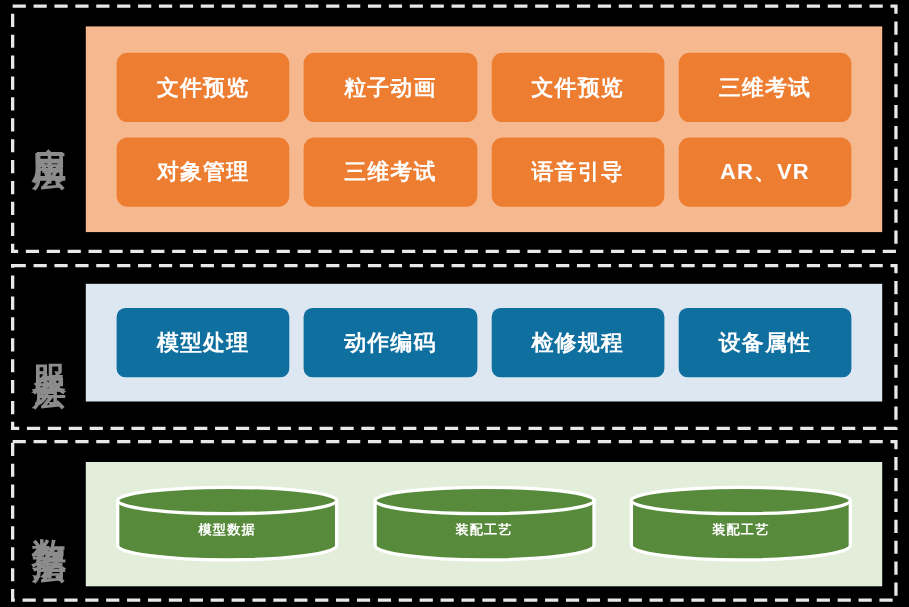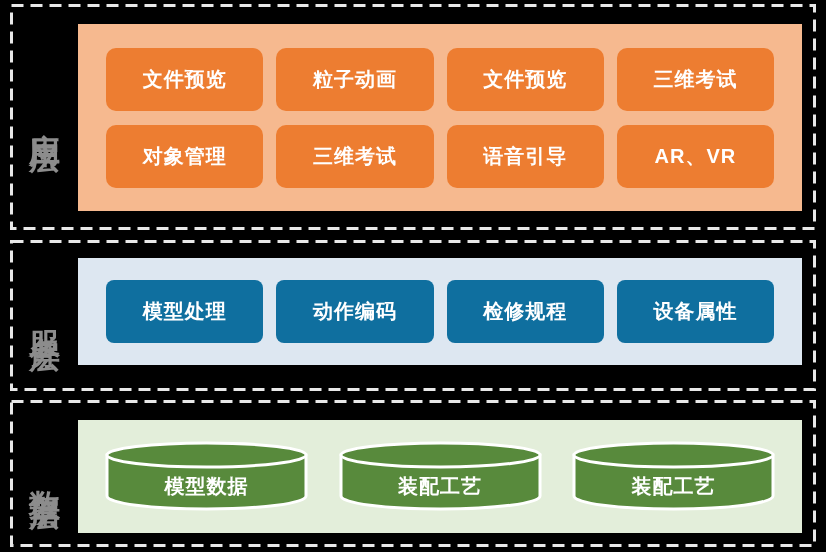--- a/index.html
+++ b/index.html
@@ -38,21 +38,21 @@
     flex:1; height:63px; display:flex; align-items:center; justify-content:center;
     color:#FFFFFF; font-weight:bold; font-size:20px; letter-spacing:1px;
   }
   .btn-app     { background:#ED7D31; border-radius:10px; }
   .btn-service { background:#0F6F9F; border-radius:8px; }
 
   .cylinder { position:relative; width:203px; height:70px; }
   .cylinder svg { position:absolute; left:0; top:0; width:100%; height:100%; overflow:visible; }
   .cyl-label {
     position:absolute; left:0; right:0; top:32px; text-align:center;
-    color:#FFFFFF; font-weight:bold; font-size:20px; letter-spacing:1px;
+    color:#FFFFFF; font-weight:bold; font-size:12px; letter-spacing:1px;
   }
 </style>
 </head>
 <body>
 
 <div class="canvas">
 
   <div class="layer layer-app">
     <svg class="dashbox" aria-hidden="true">
         <rect></rect>

